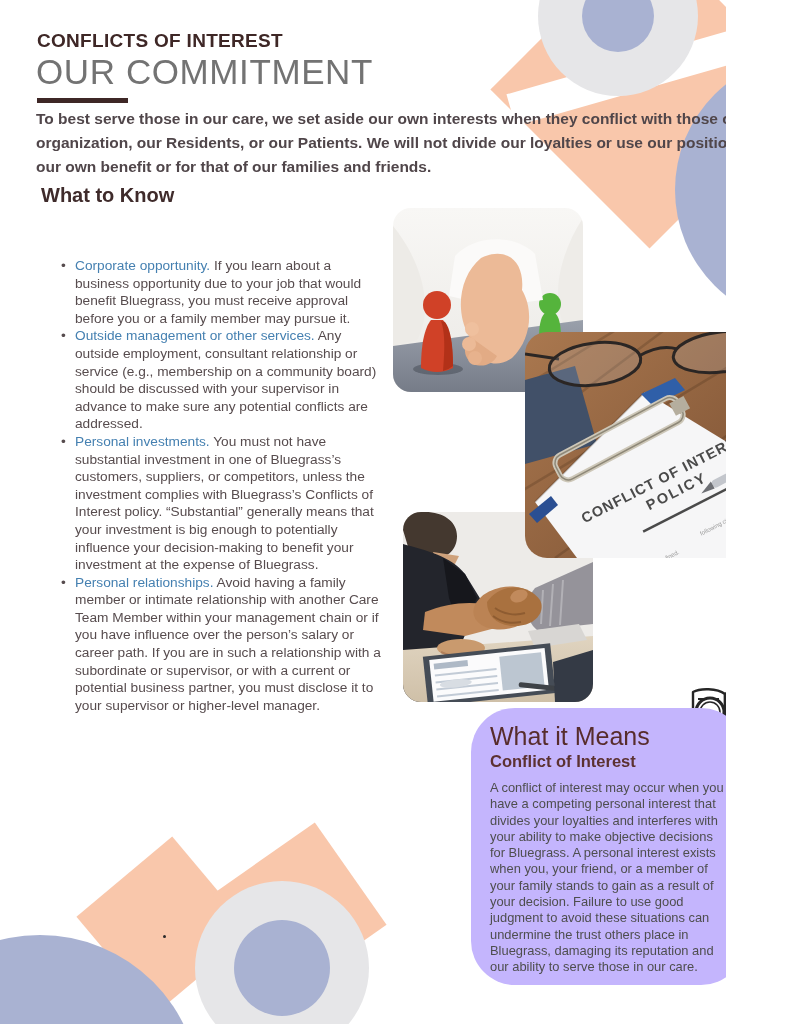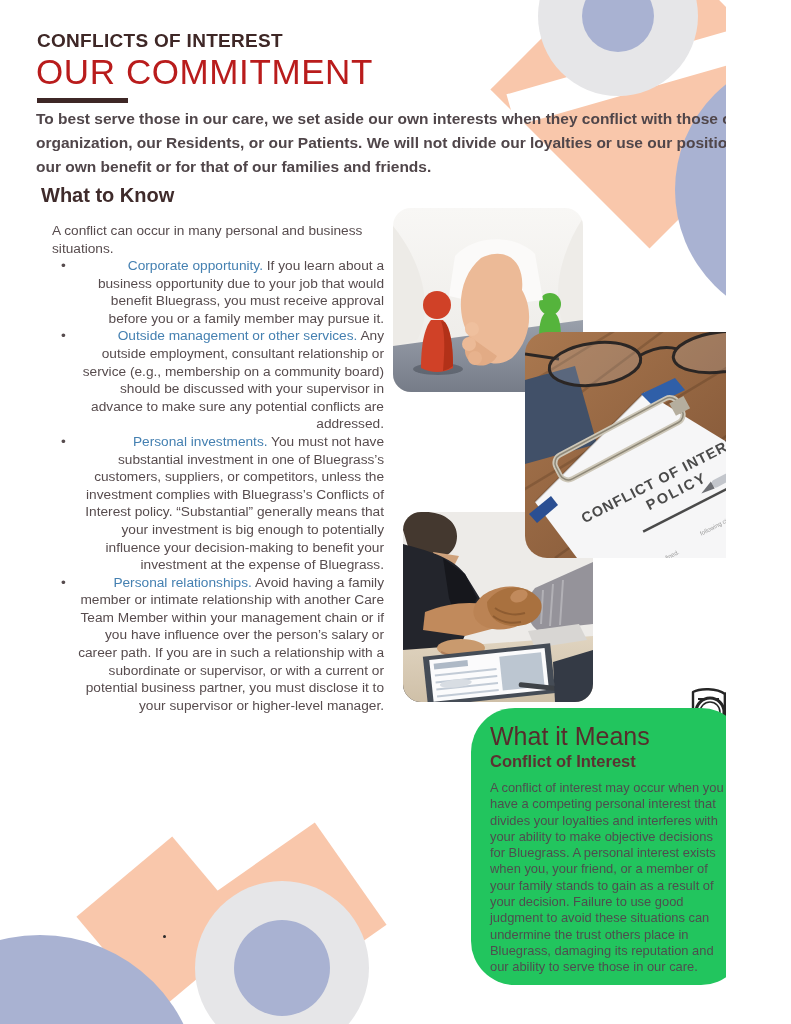--- a/index.html
+++ b/index.html
@@ -22,42 +22,42 @@
 
   #deco-diamond-bl1 { left:102px; top:862px; width:125px; height:125px; transform:rotate(50deg); background:#f9c7ab; }
   #deco-diamond-bl2 { left:237px; top:847px; width:125px; height:125px; transform:rotate(55deg); background:#f9c7ab; }
   #deco-circle-bl   { left:-120px; top:935px; width:320px; height:320px; border-radius:50%; background:#a9b2d2; }
   #deco-donut-bl    { left:195px; top:881px; width:174px; height:174px; border-radius:50%; background:#e6e6e8; }
   #deco-donut-bl .donut-inner { width:96px; height:96px; background:#a9b2d2; }
   #deco-dot { left:163px; top:935px; width:3px; height:3px; border-radius:50%; background:#2a2a2a; }
 
   
   #eyebrow { left:37px; top:30px; font-size:19px; font-weight:bold; letter-spacing:0.3px; color:#3e2726; }
-  #title   { left:36px; top:52px; font-size:35px; font-weight:500; letter-spacing:0.6px; color:#b91c1c; }
+  #title   { left:36px; top:52px; font-size:35px; font-weight:500; letter-spacing:0.6px; color:#737373; }
   #title-underline { left:37px; top:98px; width:91px; height:5px; background:#3e2726; }
   #intro { left:36px; top:107px; width:732px; font-size:15.5px; line-height:24px; color:#50464a;font-weight:bold; }
 
   
   #wtk-heading { left:41px; top:184px; font-size:20px; font-weight:600; color:#3f2b2b; }
   #wtk-lead { left:52px; top:222px; width:332px; font-size:13.7px; line-height:17.6px; color:#574c4e; }
   #wtk-list { left:52px; top:257px; width:332px; font-size:13.7px; line-height:17.6px; color:#574c4e;
-              list-style:none; margin:0; padding:0;text-align:right; }
+              list-style:none; margin:0; padding:0; }
   #wtk-list li { position:relative; padding-left:23px; }
   #wtk-list li::before { content:"\2022"; position:absolute; left:9px; top:0; color:#574c4e; }
   .term { color:#4580b1; }
 
   
   .photo { position:absolute; overflow:hidden; }
   #photo-figurines { left:393px; top:208px; width:190px; height:184px; border-radius:18px; }
   #photo-handshake { left:403px; top:512px; width:190px; height:190px; border-radius:18px; }
   #photo-policy    { left:525px; top:332px; width:228px; height:226px; border-radius:22px; }
   .photo svg { display:block; }
 
   
-  #means-box { left:471px; top:708px; width:274px; height:277px; border-radius:44px; background:#22c55e; }
+  #means-box { left:471px; top:708px; width:274px; height:277px; border-radius:44px; background:#c4b5fd; }
   #wim-heading { margin:14px 0 0 19px; font-size:25px; font-weight:500; color:#572c2c; }
   #wim-sub     { margin:1px 0 0 19px; font-size:16.5px; font-weight:bold; color:#5c3131; }
   #wim-body    { margin:9px 15px 16px 19px; font-size:12.9px; line-height:16.3px; color:#4e4e4e; }
 
   #icon-book { left:686px; top:682px; width:78px; height:76px; }
 
   #page-number { left:760px; top:997px; font-size:13px; color:#5c4a42;font-family:Liberation Serif, serif; }
 </style>
 </head>
 <body>
@@ -80,21 +80,20 @@
       <div class="donut-inner"></div>
     </div>
   <div class="deco" id="deco-dot"></div>
 
   <div class="abs" id="eyebrow">CONFLICTS OF INTEREST</div>
   <div class="abs" id="title">OUR COMMITMENT</div>
   <div class="abs" id="title-underline"></div>
   <div class="abs" id="intro">To best serve those in our care, we set aside our own interests when they conflict with those of our organization, our Residents, or our Patients. We will not divide our loyalties or use our position for our own benefit or for that of our families and friends.</div>
 
   <div class="abs" id="wtk-heading">What to Know</div>
-  <div class="abs" id="wtk-lead">A conflict can occur in many personal and business situations.</div>
   <ul class="abs" id="wtk-list">
     <li><span class="term">Corporate opportunity.</span><span> If you learn about a business opportunity due to your job that would benefit Bluegrass, you must receive approval before you or a family member may pursue it.</span></li>
     <li><span class="term">Outside management or other services.</span><span> Any outside employment, consultant relationship or service (e.g., membership on a community board) should be discussed with your supervisor in advance to make sure any potential conflicts are addressed.</span></li>
     <li><span class="term">Personal investments.</span><span> You must not have substantial investment in one of Bluegrass’s customers, suppliers, or competitors, unless the investment complies with Bluegrass’s Conflicts of Interest policy. “Substantial” generally means that your investment is big enough to potentially influence your decision-making to benefit your investment at the expense of Bluegrass.</span></li>
     <li><span class="term">Personal relationships.</span><span> Avoid having a family member or intimate relationship with another Care Team Member within your management chain or if you have influence over the person’s salary or career path. If you are in such a relationship with a subordinate or supervisor, or with a current or potential business partner, you must disclose it to your supervisor or higher-level manager.</span></li>
   </ul>
 
   <div class="photo" id="photo-figurines">
     <svg width="190" height="184" viewBox="0 0 190 184">
       <defs>

